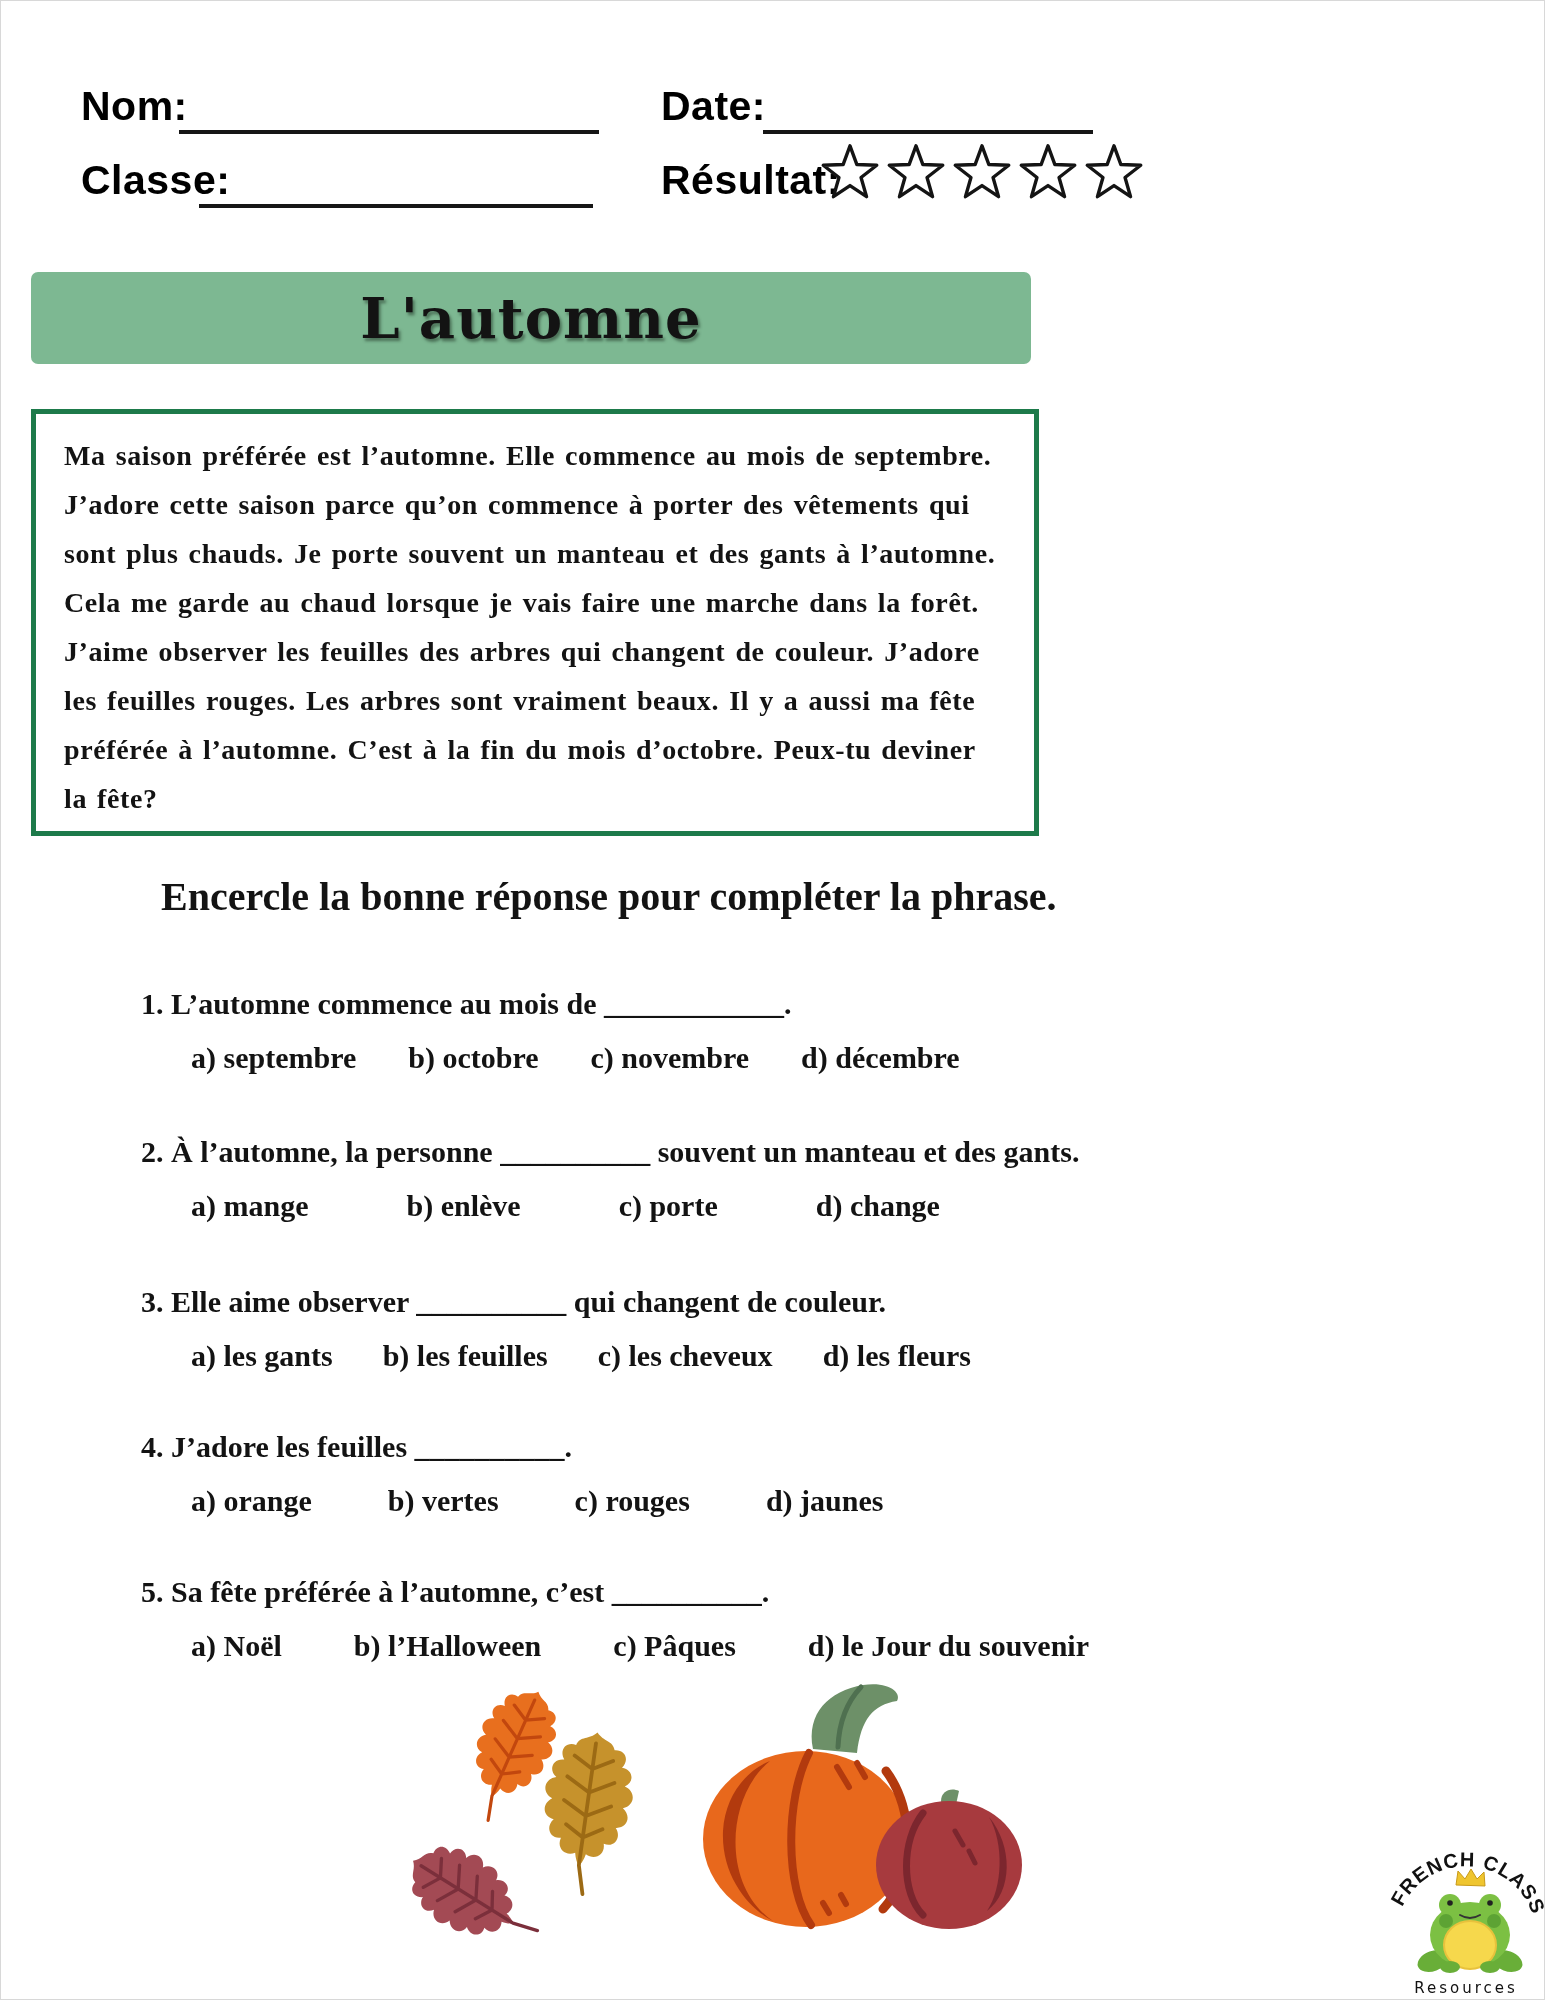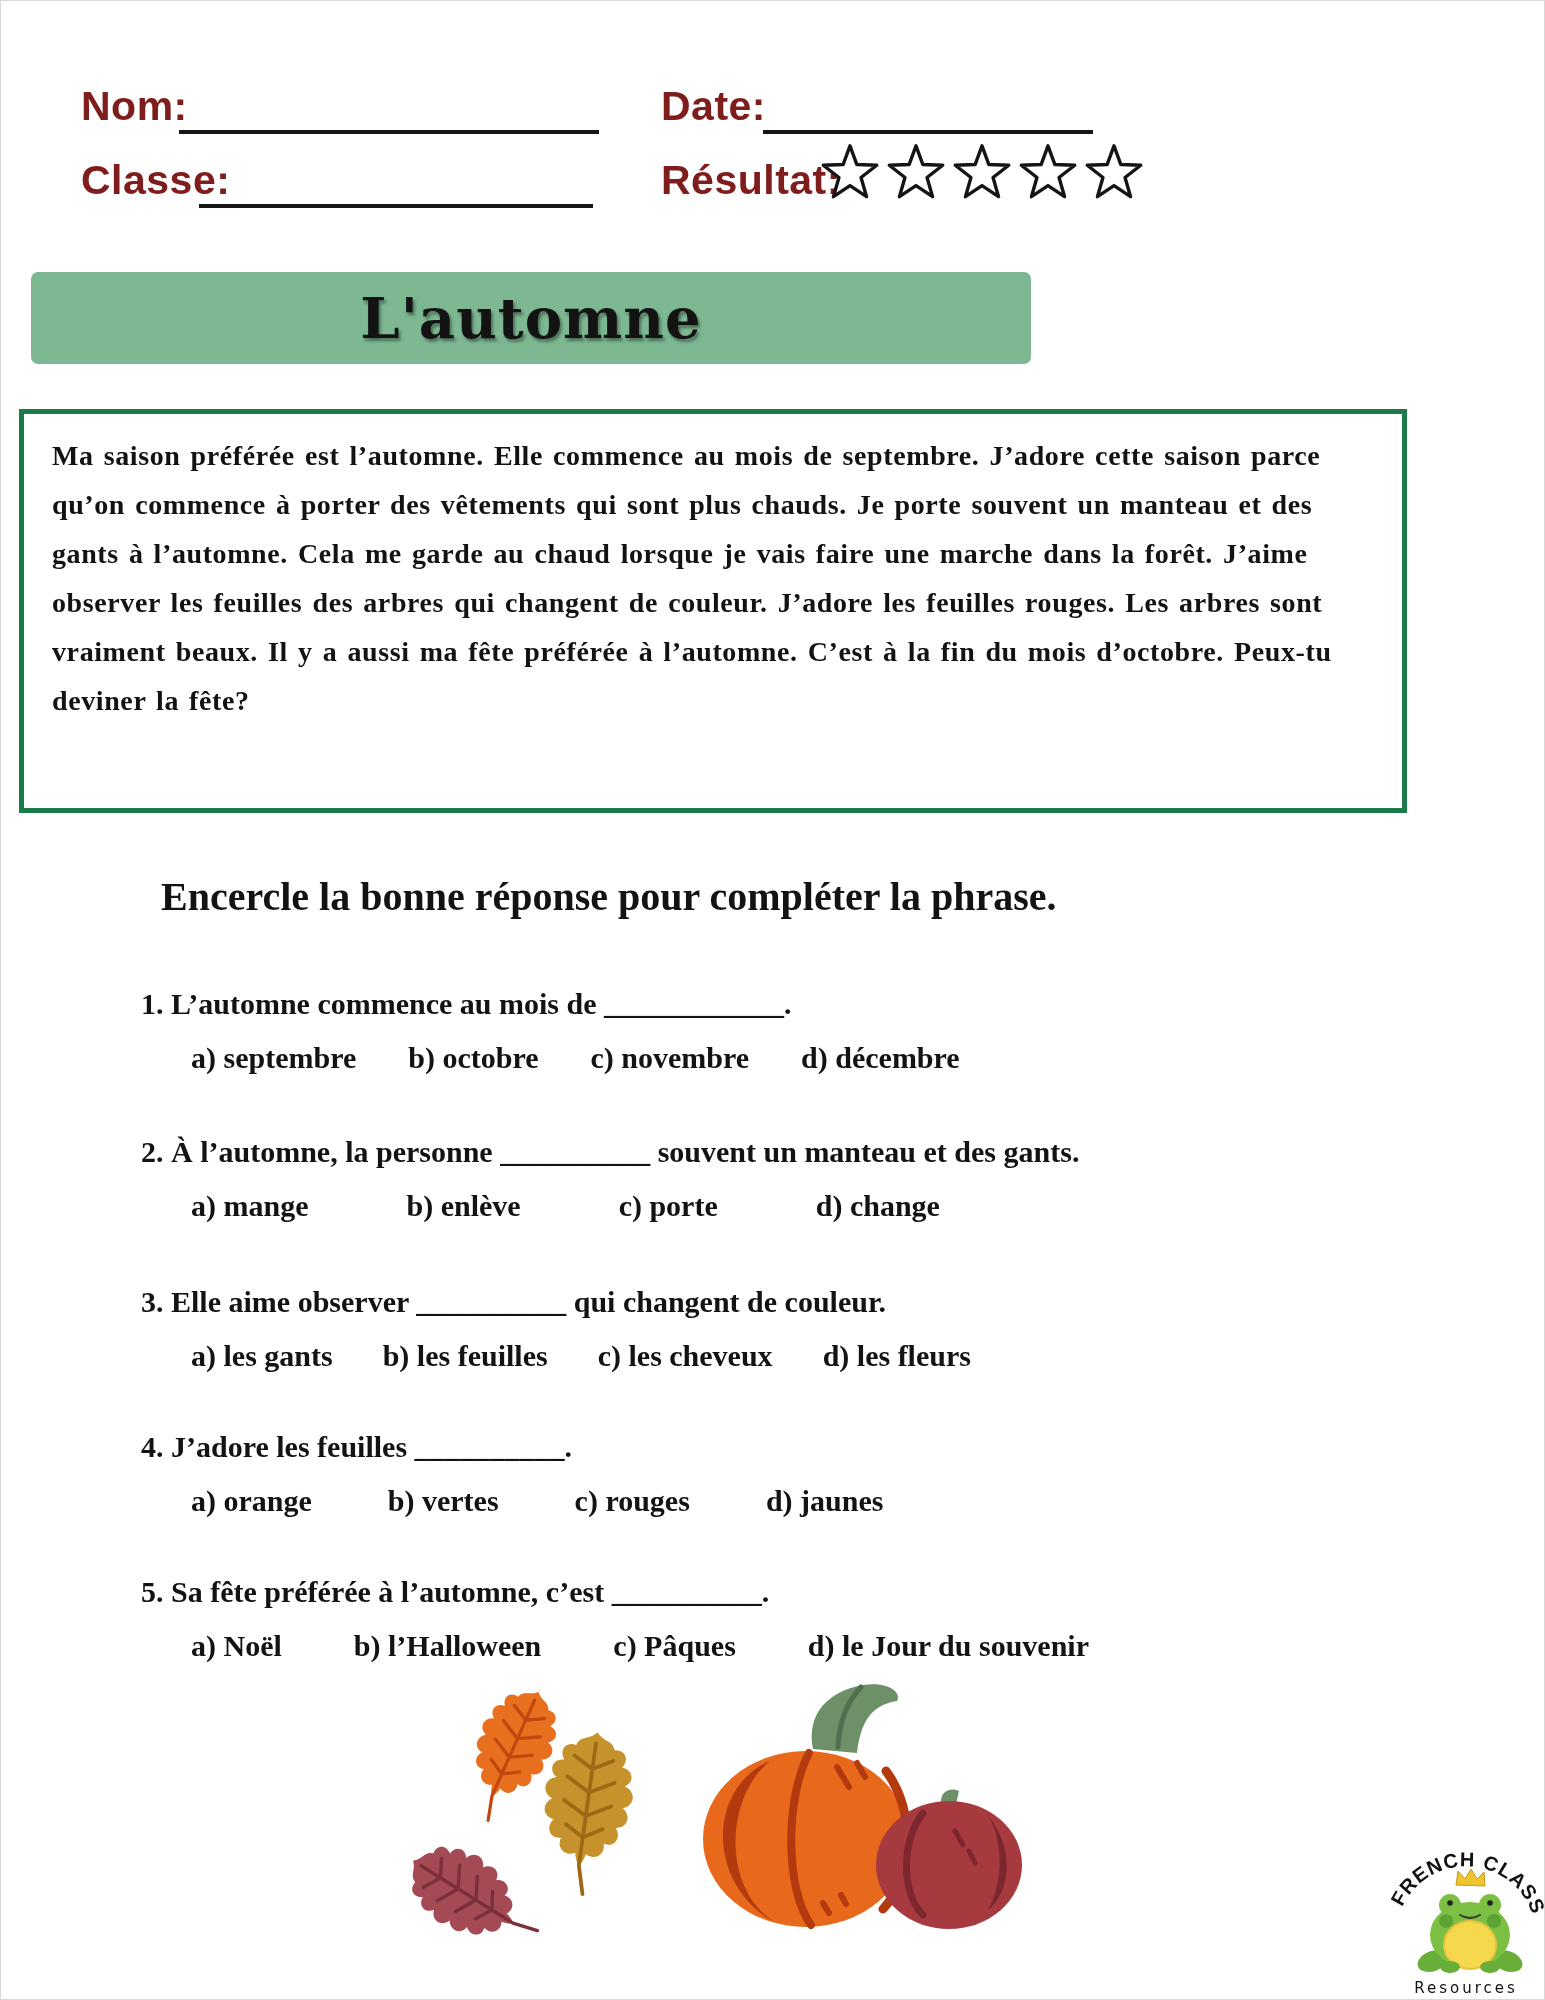--- a/index.html
+++ b/index.html
@@ -13,21 +13,21 @@
     border:1px solid #d8d8d8;
     box-sizing:border-box;
   }
   
   .hlabel{
     position:absolute;
     font-family:"Liberation Sans",sans-serif;
     font-weight:700;
     font-size:41px;
     letter-spacing:.5px;
-    color:#7f1d1d;
+    color:#000000;
     white-space:nowrap;
   }
   .blank-line{
     position:absolute;
     height:45px;
     border-bottom:4px solid #161616;
   }
   .stars{
     position:absolute;
     display:flex;
@@ -46,24 +46,24 @@
     font-family:"DejaVu Serif",serif;
     font-weight:700;
     font-size:56px;
     color:#131313;
     letter-spacing:1px;
     text-shadow:2px 3px 3px rgba(35,55,40,.55);
   }
   
   .passage-box{
     position:absolute;
-    left:18px;top:408px;width:1388px;min-height:404px;
+    left:30px;top:408px;width:1008px;min-height:404px;
     border:5px solid #1d7a4a;
     box-sizing:border-box;
-    padding:17px 28px 26px 28px;
+    padding:17px 28px 8px 28px;
     background:#fff;
   }
   .passage-box p{
     margin:0;
     font-family:"Liberation Serif",serif;
     font-weight:700;
     font-size:28px;
     line-height:49px;
     letter-spacing:.6px;
     word-spacing:2.5px;

